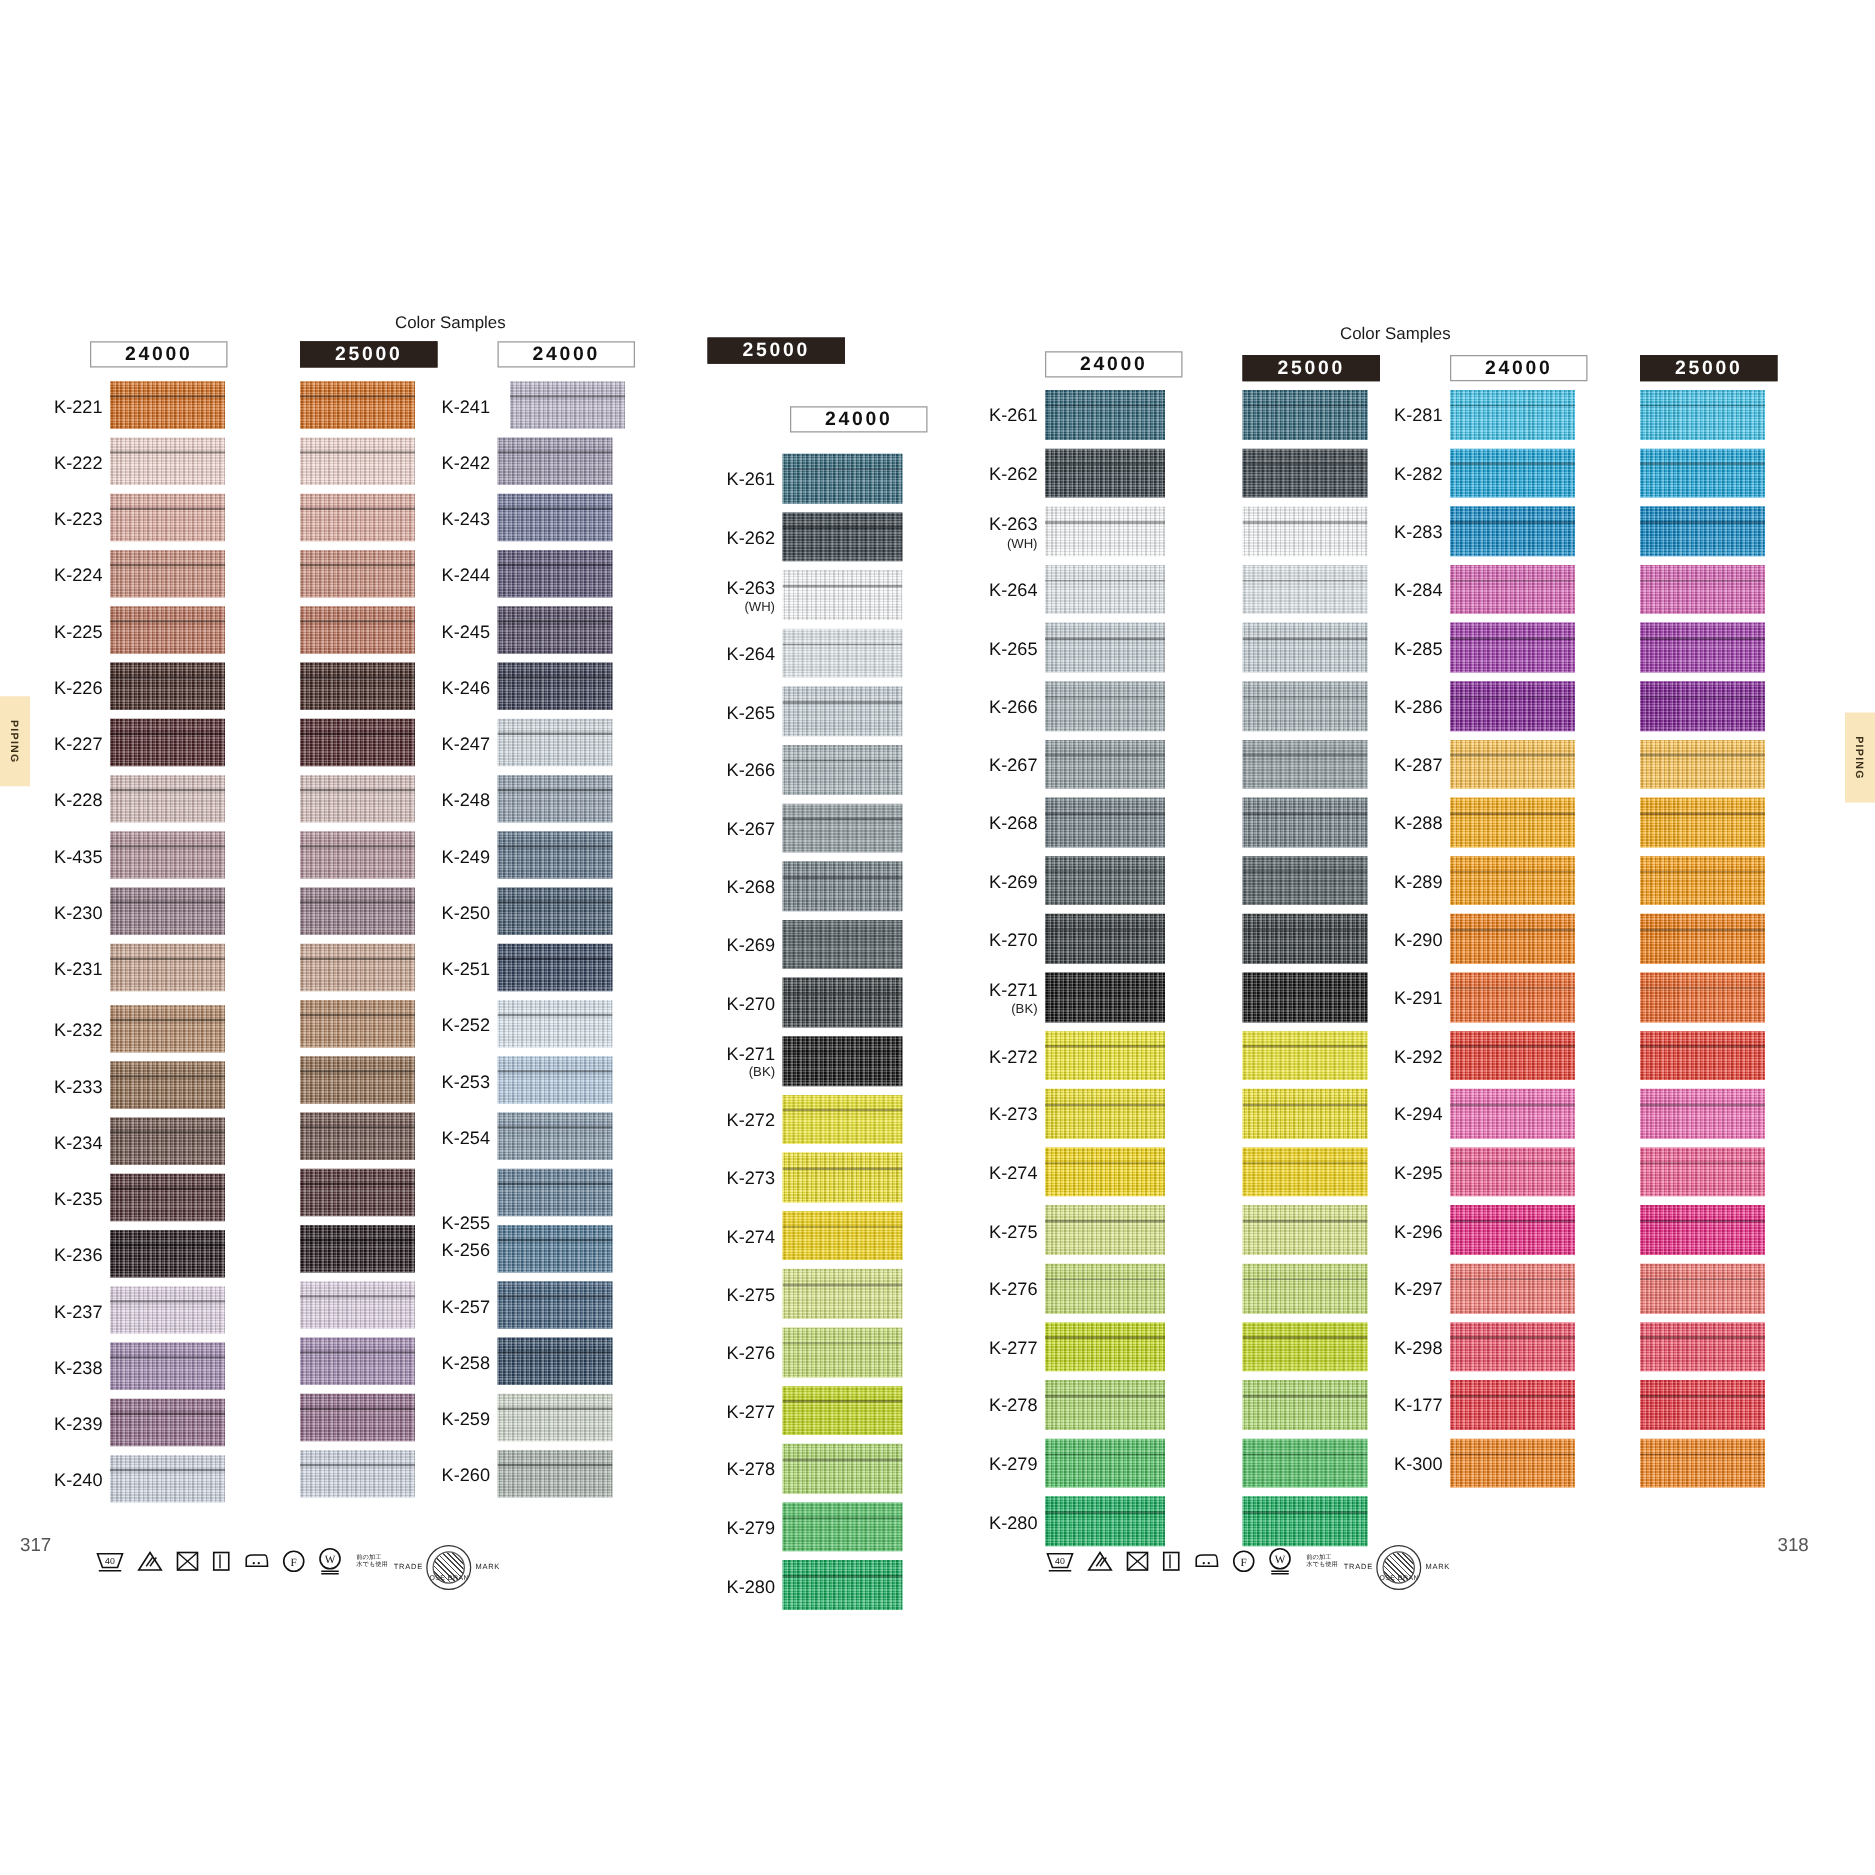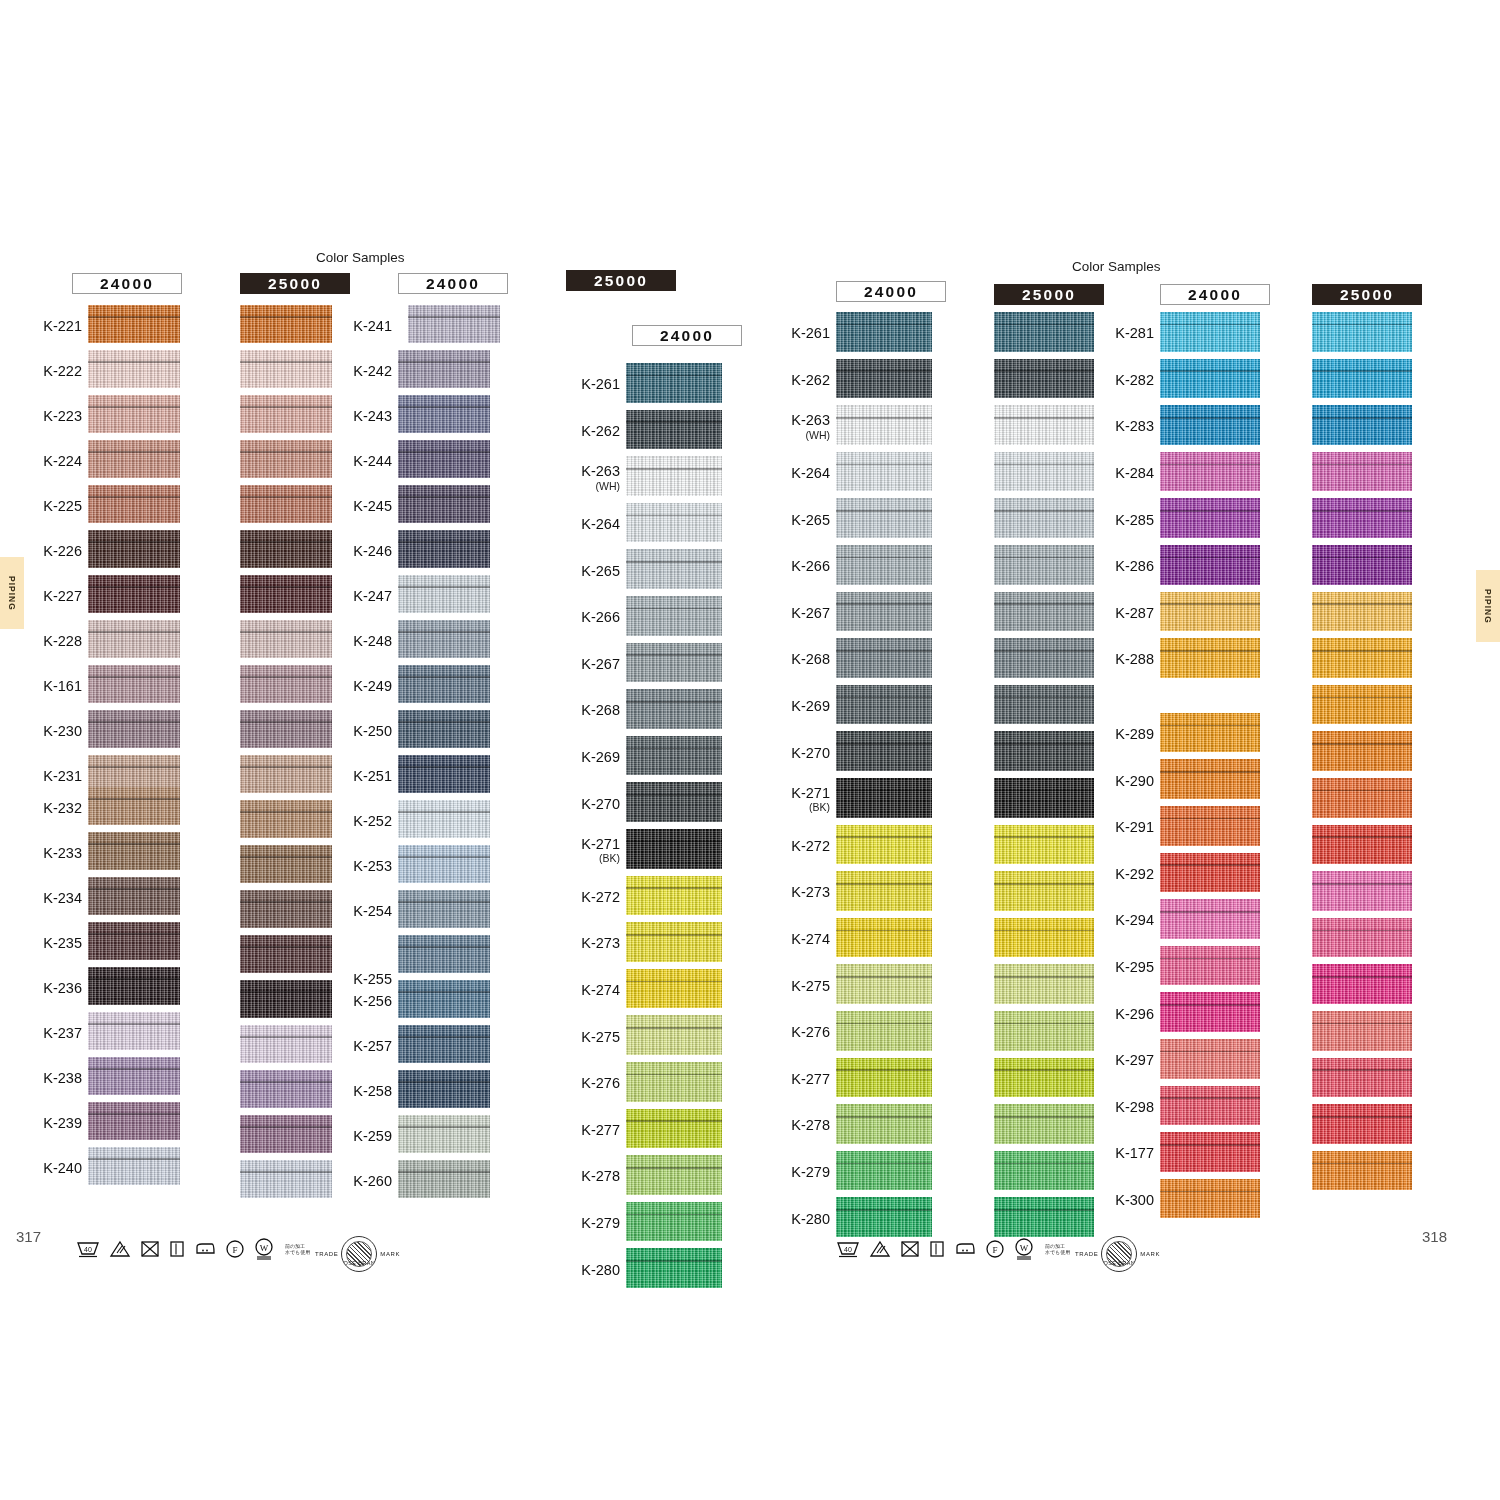--- a/index.html
+++ b/index.html
@@ -212,27 +212,27 @@
         <div class="row" style="height: 45px;">
           <div class="sw" style="height: 38px; background: rgb(75, 33, 37);"></div>
           <div class="label" style="left: -76px; width: 70px; top: 13.5px;">K-227</div>
         </div>
         <div class="row" style="height: 45px;">
           <div class="sw" style="height: 38px; background: rgb(212, 188, 185);"></div>
           <div class="label" style="left: -76px; width: 70px; top: 13.5px;">K-228</div>
         </div>
         <div class="row" style="height: 45px;">
           <div class="sw" style="height: 38px; background: rgb(176, 143, 152);"></div>
-          <div class="label" style="left: -76px; width: 70px; top: 13.5px;">K-161</div>
+          <div class="label" style="left: -76px; width: 70px; top: 13.5px;">K-435</div>
         </div>
         <div class="row" style="height: 45px;">
           <div class="sw" style="height: 38px; background: rgb(142, 118, 131);"></div>
           <div class="label" style="left: -76px; width: 70px; top: 13.5px;">K-230</div>
         </div>
-        <div class="row" style="height: 32px; text-decoration: underline;">
+        <div class="row" style="height: 49px; text-decoration: underline;">
           <div class="sw" style="height: 38px; background: rgb(197, 161, 140);"></div>
           <div class="label" style="left: -76px; width: 70px; top: 13.5px;">K-231</div>
         </div>
         <div class="row" style="height: 45px;">
           <div class="sw" style="height: 38px; background: rgb(176, 132, 99);"></div>
           <div class="label" style="left: -76px; width: 70px; top: 13.5px;">K-232</div>
         </div>
         <div class="row" style="height: 45px;">
           <div class="sw" style="height: 38px; background: rgb(141, 106, 77);"></div>
           <div class="label" style="left: -76px; width: 70px; top: 13.5px;">K-233</div>
@@ -669,21 +669,21 @@
           <div class="label" style="left: -76px; width: 70px; top: 14.3px;">K-286</div>
         </div>
         <div class="row" style="height: 46.6px;">
           <div class="sw" style="height: 39.6px; background: rgb(251, 194, 79);"></div>
           <div class="label" style="left: -76px; width: 70px; top: 14.3px;">K-287</div>
         </div>
         <div class="row" style="height: 46.6px;">
           <div class="sw" style="height: 39.6px; background: rgb(249, 173, 24);"></div>
           <div class="label" style="left: -76px; width: 70px; top: 14.3px;">K-288</div>
         </div>
-        <div class="row" style="height: 46.6px; margin-top: 28px;">
+        <div class="row" style="height: 46.6px;">
           <div class="sw" style="height: 39.6px; background: rgb(245, 154, 16);"></div>
           <div class="label" style="left: -76px; width: 70px; top: 14.3px;">K-289</div>
         </div>
         <div class="row" style="height: 46.6px;">
           <div class="sw" style="height: 39.6px; background: rgb(239, 126, 20);"></div>
           <div class="label" style="left: -76px; width: 70px; top: 14.3px;">K-290</div>
         </div>
         <div class="row" style="height: 46.6px;">
           <div class="sw" style="height: 39.6px; background: rgb(236, 101, 39);"></div>
           <div class="label" style="left: -76px; width: 70px; top: 14.3px;">K-291</div>

